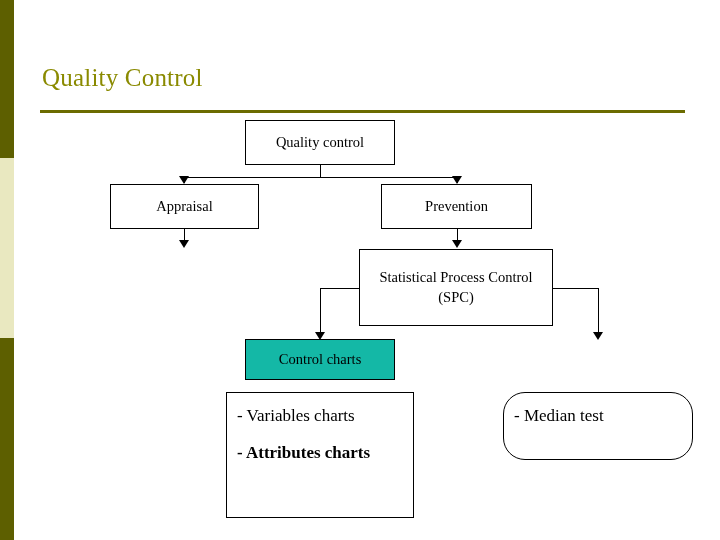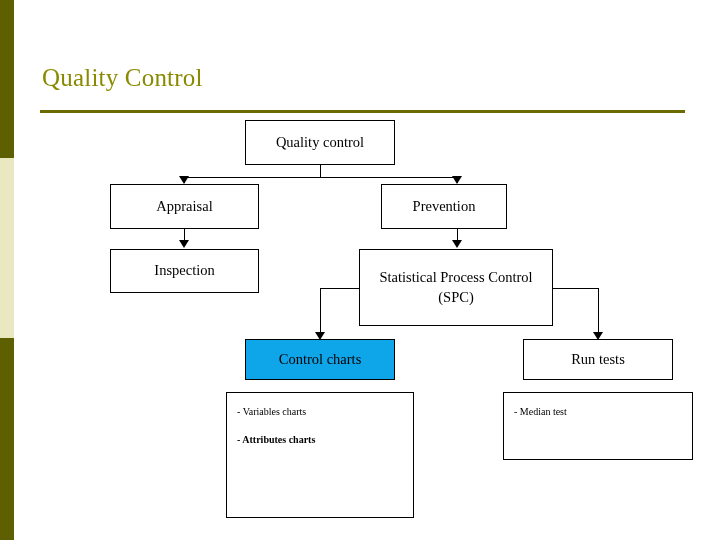--- a/index.html
+++ b/index.html
@@ -66,30 +66,30 @@
     display: flex;
     align-items: center;
     justify-content: center;
     text-align: center;
     font-size: 14.5px;
     color: #000000;
     font-family: "Liberation Serif", serif;
     line-height: 1.35;
   }
   .node.highlight {
-    background: #0ea5e9;
+    background: #14b8a6;
   }
   .node.list {
     display: block;
     text-align: left;
     padding: 12px 10px 10px 10px;
     justify-content: flex-start;
   }
   .node.list .line {
-    font-size: 10px;
+    font-size: 17px;
     margin-bottom: 14px;
     white-space: nowrap;
   }
   .node.list .line:last-child { margin-bottom: 0; }
   .node.list .line.red {
     color: #000000;
     font-weight: bold;
   }
   .node.list .line i { font-style: italic; }
 
@@ -132,59 +132,53 @@
   <div class="line-v" style="left:184px; top:177px; height:6px;"></div>
   <div class="arrow-down" style="left:179px; top:176px;"></div>
 
   <div class="line-v" style="left:457px; top:177px; height:6px;"></div>
   <div class="arrow-down" style="left:452px; top:176px;"></div>
 
   <div class="node" style="left:110px; top:184px; width:149px; height:45px;">
     <span>Appraisal</span>
   </div>
 
-  <div class="node" style="left:381px; top:184px; width:126px; height:45px;">
+  <div class="node" style="left:381px; top:184px; width:151px; height:45px;">
     <span>Prevention</span>
   </div>
 
   <div class="line-v" style="left:184px; top:229px; height:12px;"></div>
   <div class="arrow-down" style="left:179px; top:240px;"></div>
 
   <div class="line-v" style="left:457px; top:229px; height:12px;"></div>
   <div class="arrow-down" style="left:452px; top:240px;"></div>
 
-  <div class="node" style="left:110px; top:249px; width:149px; height:44px;">
-    <span>Inspection</span>
-  </div>
 
   <div class="node" style="left:359px; top:249px; width:194px; height:77px; padding:18px 8px;">
     <span>Statistical Process Control (SPC)</span>
   </div>
 
   <div class="line-v" style="left:457px; top:326px; height:0px;"></div>
   <div class="line-h" style="left:320px; top:290px; width:0px;"></div>
 
   <div class="line-v" style="left:320px; top:288px; height:48px;"></div>
   <div class="line-h" style="left:320px; top:288px; width:39px;"></div>
   <div class="arrow-down" style="left:315px; top:332px;"></div>
 
   <div class="line-h" style="left:553px; top:288px; width:45px;"></div>
   <div class="line-v" style="left:598px; top:288px; height:48px;"></div>
   <div class="arrow-down" style="left:593px; top:332px;"></div>
 
   <div class="node highlight" style="left:245px; top:339px; width:150px; height:41px;">
     <span>Control charts</span>
   </div>
 
-  <div class="node" style="left:523px; top:339px; width:150px; height:41px;">
-    <span>Run tests</span>
-  </div>
 
   <div class="node list" style="left:226px; top:392px; width:188px; height:126px;">
     <div class="line">- Variables charts</div>
     <div class="line red">- Attributes charts</div>
   </div>
 
-  <div class="node list" style="left:503px; top:392px; width:190px; height:68px;">
+  <div class="node list" style="left:503px; top:392px; width:190px; height:68px;border-radius:22px;">
     <div class="line">- Median test</div>
   </div>
 
 </div>
 
 </body></html>

